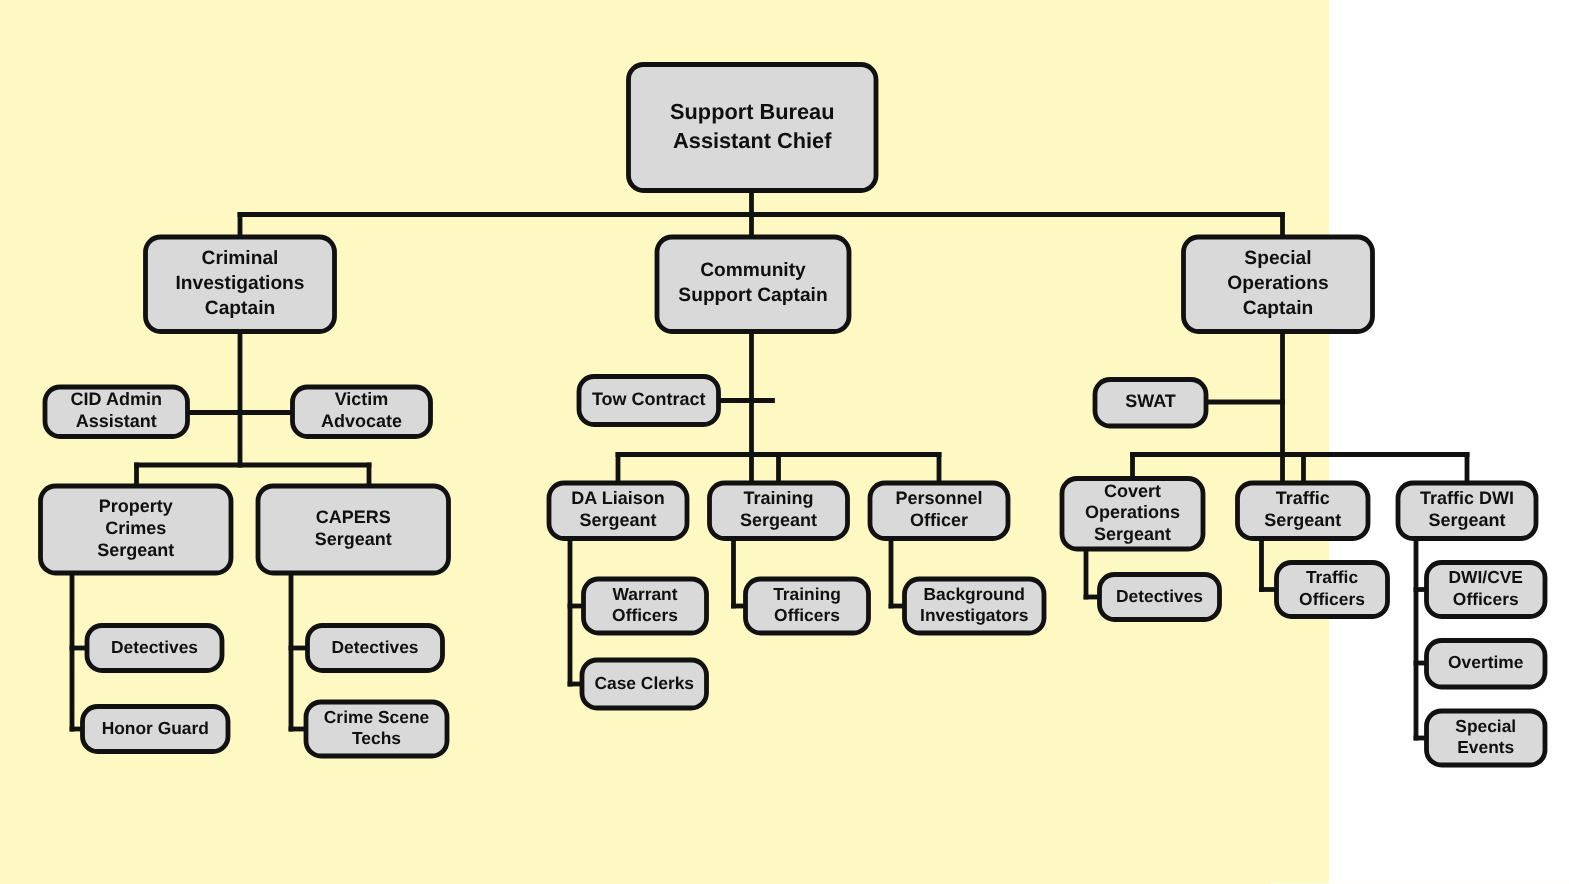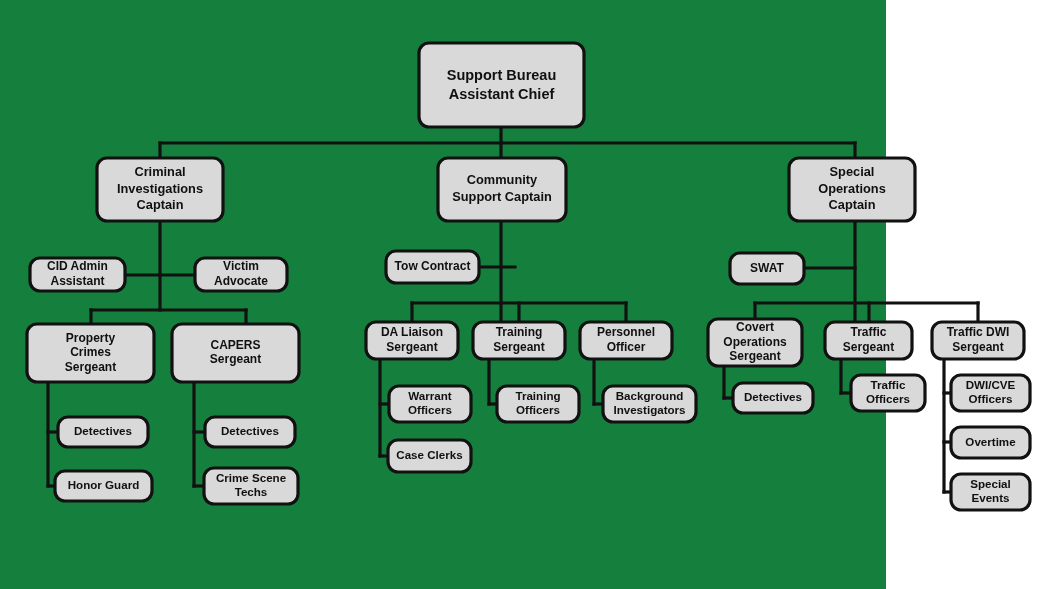--- a/index.html
+++ b/index.html
@@ -10,21 +10,21 @@
   body {
     width: 1046px;
     height: 589px;
     overflow: hidden;
     font-family: "Liberation Sans", sans-serif;
   }
   #chart-root {
     position: relative;
     width: 886px;
     height: 589px;
-    background: #15803d;
+    background: #fef9c3;
   }
   svg#org-svg {
     position: absolute;
     left: 0;
     top: 0;
     width: 1046px;
     height: 589px;
     display: block;
   }
   .conn {

